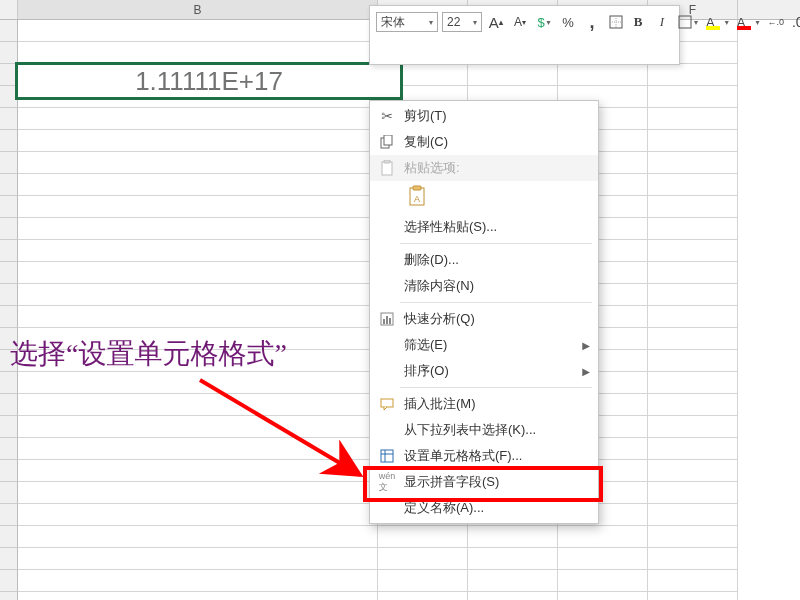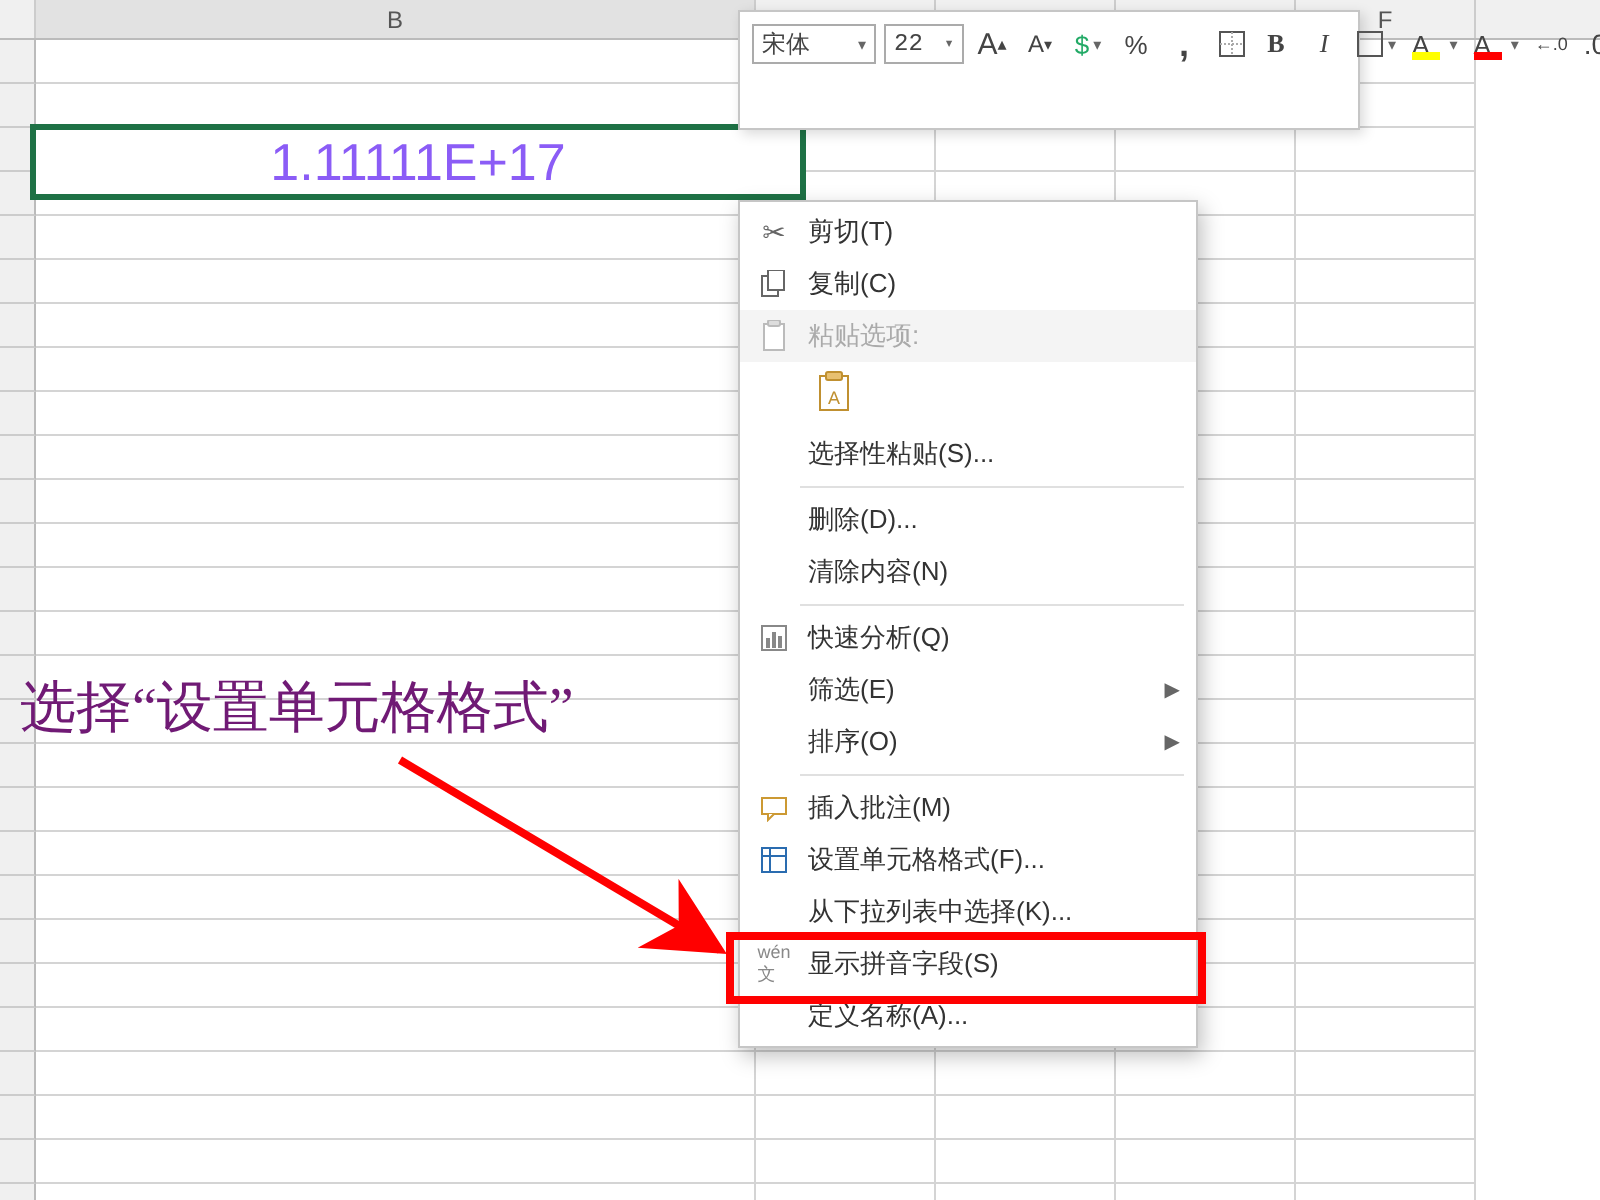--- a/index.html
+++ b/index.html
@@ -26,42 +26,42 @@
     left: 15px;
     width: 388px;
     height: 38px;
     border: 3px solid #1e7145;
     background: #fff;
     display: flex;
     align-items: center;
     justify-content: center;
     font-family: "SimSun", "Arial", monospace;
     font-size: 26px;
-    color: #8b5cf6;
+    color: #737373;
   }
 
   
   .mini-toolbar {
     position: absolute;
     top: 5px;
     left: 369px;
     width: 311px;
     height: 60px;
     background: #fff;
     border: 1px solid #c6c6c6;
     box-shadow: 2px 2px 6px rgba(0,0,0,0.15);
     padding: 3px 6px;
     display: flex;
     flex-direction: row;
     gap: 2px;
   }
   .tb-row { display: flex; align-items: center; gap: 4px; height: 26px; }
   .tb-item { display: flex; align-items: center; justify-content: center; min-width: 20px; height: 22px; font-size: 13px; color: #444; padding: 0 2px; cursor: default; }
   .font-name { border: 1px solid #ababab; width: 62px; height: 20px; font-size: 12px; padding: 0 4px; display: flex; align-items: center; justify-content: space-between; }
-  .font-size { border: 1px solid #ababab; width: 40px; height: 20px; font-size: 12px; padding: 0 4px; display: flex; align-items: center; justify-content: space-between; font-family: Liberation Mono, monospace; }
+  .font-size { border: 1px solid #ababab; width: 40px; height: 20px; font-size: 12px; padding: 0 4px; display: flex; align-items: center; justify-content: space-between; }
   .dd { font-size: 8px; color: #666; margin-left: 2px; }
   .color-swatch { width: 14px; height: 4px; display: inline-block; margin-top: 12px; }
   .yellow { background: #ffff00; }
   .red { background: #ff0000; }
   .bold { font-weight: bold; font-family: "Times New Roman"; }
   .italic { font-style: italic; font-family: "Times New Roman"; }
 
   
   .context-menu {
     position: absolute;
@@ -490,32 +490,32 @@
   <div class="menu-item">
     <span class="icon">
       <svg width="14" height="14">
           <rect x="1" y="2" width="12" height="8" fill="#fff" stroke="#c93"></rect>
           <path d="M4 10 L4 13 L7 10" fill="#fff" stroke="#c93"></path>
         </svg>
     </span>
     <span class="label">插入批注(M)</span>
   </div>
   <div class="menu-item">
+    <span class="icon"></span>
+    <span class="label">从下拉列表中选择(K)...</span>
+  </div>
+  <div class="menu-item">
     <span class="icon">
       <svg width="14" height="14">
           <rect x="1" y="1" width="12" height="12" fill="none" stroke="#2a6cb0"></rect>
           <line x1="1" y1="5" x2="13" y2="5" stroke="#2a6cb0"></line>
           <line x1="5" y1="1" x2="5" y2="13" stroke="#2a6cb0"></line>
         </svg>
     </span>
     <span class="label">设置单元格格式(F)...</span>
-  </div>
-  <div class="menu-item">
-    <span class="icon"></span>
-    <span class="label">从下拉列表中选择(K)...</span>
   </div>
   <div class="menu-item">
     <span class="icon" style="font-size:9px;color:#888;">wén<br>文</span>
     <span class="label">显示拼音字段(S)</span>
   </div>
   <div class="menu-item">
     <span class="icon"></span>
     <span class="label">定义名称(A)...</span>
   </div>
 </div>

